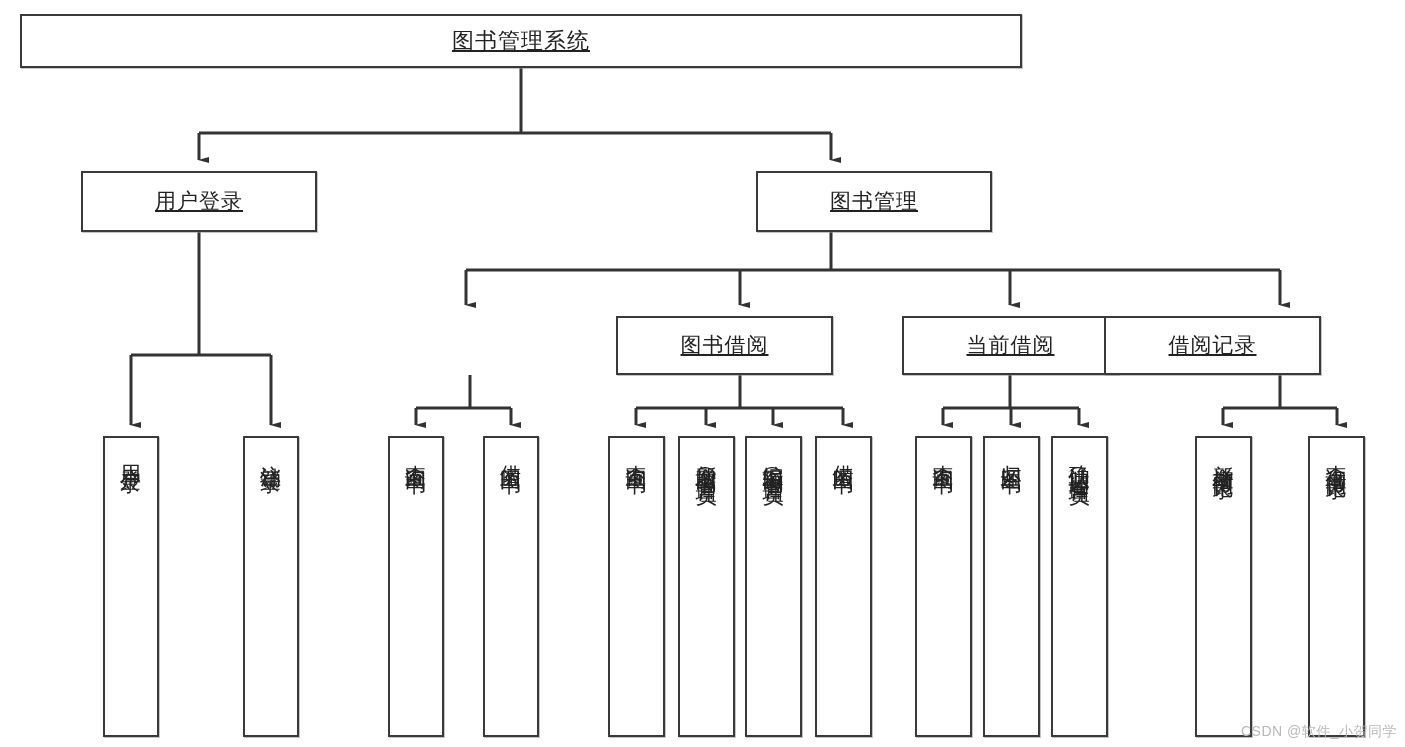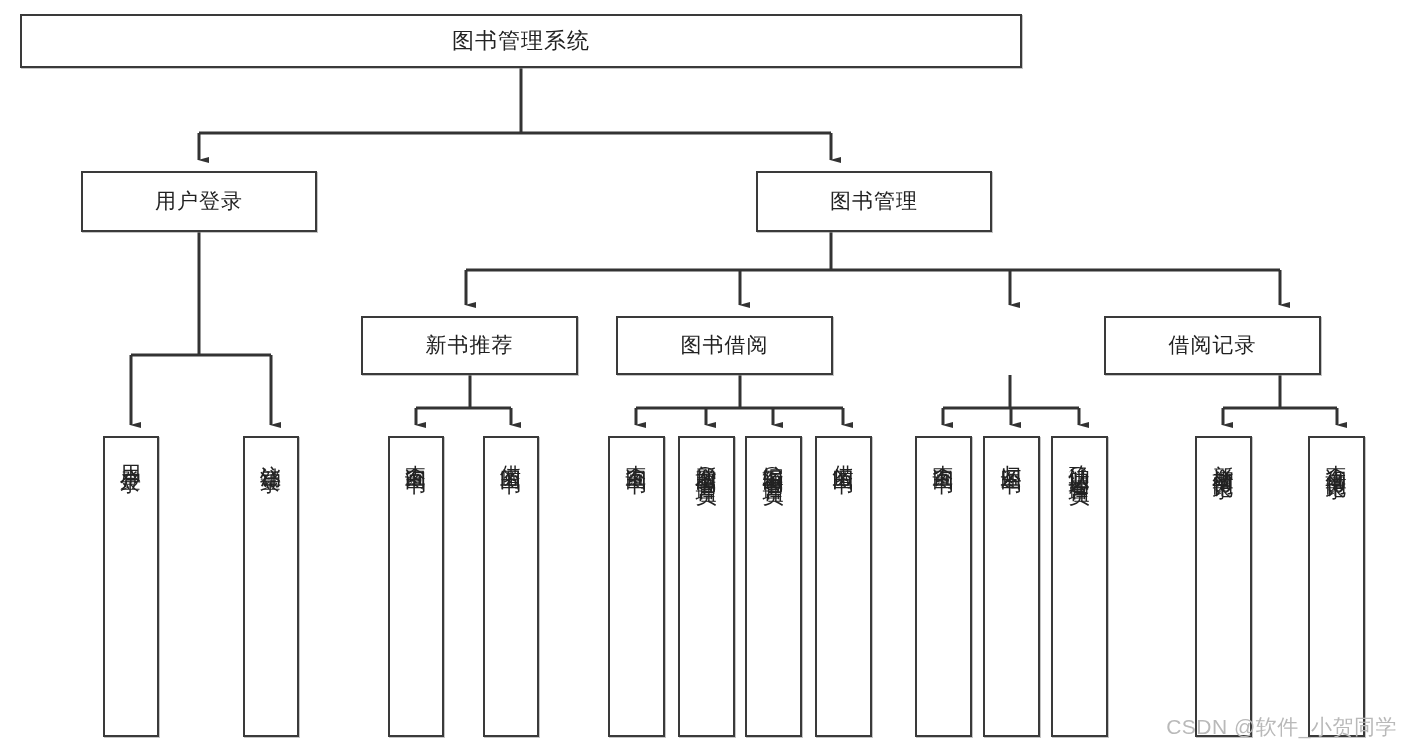--- a/index.html
+++ b/index.html
@@ -34,41 +34,42 @@
   .node .label{
     display:block;
     text-align:center;
     line-height:1.15;
     letter-spacing:1px;
     color:#222;
   }
   
   .node.horiz .label{
     font-size:21px;
+    text-decoration:underline;
   }
   .node.root .label{ font-size:22px; }
   
   .node.vert{
     align-items:flex-start;
     justify-content:center;
     padding-top:10px;
   }
   .node.vert .label{
     writing-mode:vertical-rl;
     text-orientation:upright;
     font-size:21px;
     letter-spacing:3px;
     line-height:1;
     white-space:nowrap;
   }
   .watermark{
     position:absolute;
     right:8px;
     bottom:6px;
-    font-size:21px;
+    font-size:14px;
     color:#b9b9b9;
     letter-spacing:0.5px;
     white-space:nowrap;
     user-select:none;
   }
 </style>
 </head>
 <body>
 
 <div id="canvas">
@@ -127,25 +128,25 @@
     <span class="label">图书管理系统</span>
   </div>
 
   <div class="node horiz" style="left:81px;top:171px;width:236px;height:61px;">
     <span class="label">用户登录</span>
   </div>
   <div class="node horiz" style="left:711px;top:171px;width:236px;height:61px;margin-left:45px;">
     <span class="label">图书管理</span>
   </div>
 
-  <div class="node horiz" style="left:361px;top:316px;width:217px;height:59px;">
-    <span class="label">新书推荐</span>
-  </div>
   <div class="node horiz" style="left:616px;top:316px;width:217px;height:59px;">
     <span class="label">图书借阅</span>
+  </div>
+  <div class="node horiz" style="left:902px;top:316px;width:217px;height:59px;">
+    <span class="label">当前借阅</span>
   </div>
   <div class="node horiz" style="left:1104px;top:316px;width:217px;height:59px;">
     <span class="label">借阅记录</span>
   </div>
 
   <div class="node vert" style="left:103px;top:436px;width:56px;height:301px;">
     <span class="label">用户登录</span>
   </div>
   <div class="node vert" style="left:243px;top:436px;width:56px;height:301px;">
     <span class="label">注销登录</span>

